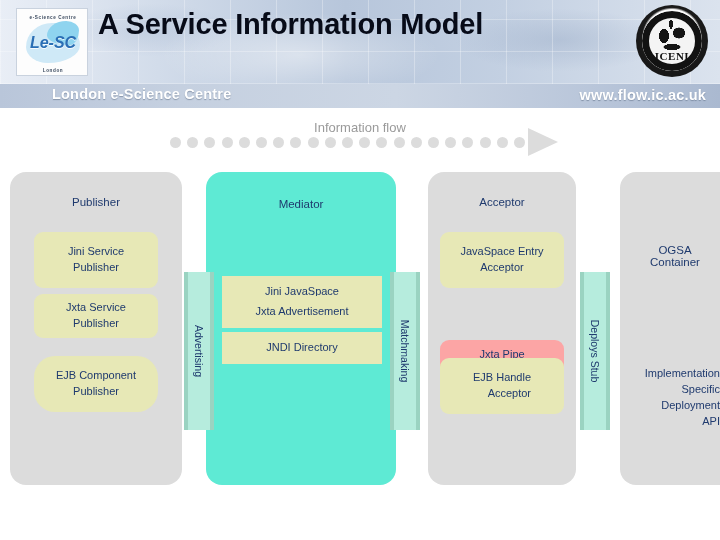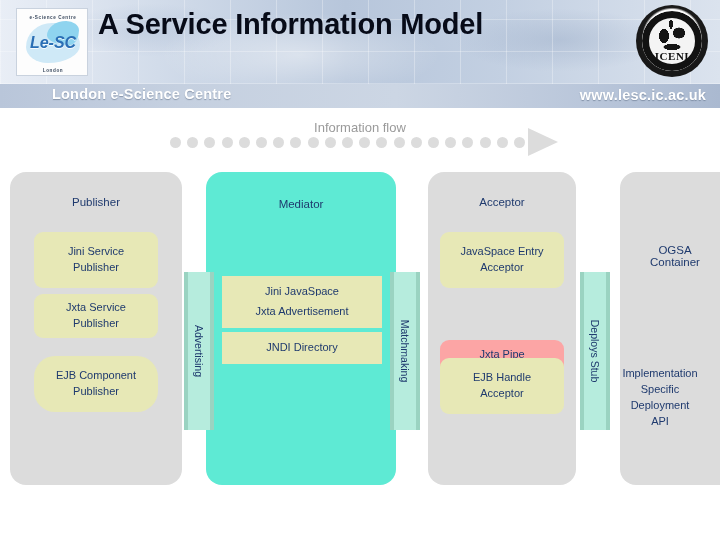--- a/index.html
+++ b/index.html
@@ -261,21 +261,21 @@
     display: flex;
     align-items: center;
     justify-content: center;
     z-index: 2;
   }
   .node.rounded { border-radius: 9px; }
   .node.flat { border-radius: 0; }
 
   .plain-text {
     position: absolute;
-    text-align: center;
+    text-align: right;
     font-size: 11px;
     line-height: 1.45;
     color: #1f3a6e;
     z-index: 2;
   }
 </style>
 </head>
 <body>
 
 <div id="page">
@@ -299,21 +299,21 @@
       <div class="iceni-inner">
         <div class="iceni-ring"></div>
         <div class="iceni-fig"></div>
         <div class="iceni-word">ICENI</div>
       </div>
     </div>
   </div>
 
   <div class="brandbar">
     <div class="brandbar-left">London e-Science Centre</div>
-    <div class="brandbar-right">www.lesc.ic.ac.uk</div>
+    <div class="brandbar-right">www.flow.ic.ac.uk</div>
   </div>
 
   <div class="flow-label">Information flow</div>
   <div class="flow-dots" id="flow-dots">
       <div class="flow-dot" style="left: 0px; background: rgb(220, 220, 220);"></div>
       <div class="flow-dot" style="left: 17.2px; background: rgb(220, 220, 220);"></div>
       <div class="flow-dot" style="left: 34.4px; background: rgb(220, 220, 220);"></div>
       <div class="flow-dot" style="left: 51.6px; background: rgb(220, 220, 220);"></div>
       <div class="flow-dot" style="left: 68.8px; background: rgb(220, 220, 220);"></div>
       <div class="flow-dot" style="left: 86px; background: rgb(220, 220, 220);"></div>
@@ -362,21 +362,21 @@
       </div>
       <div class="column" style="left: 428px; width: 148px; background: rgb(220, 220, 220);">
         <div class="col-title" style="top: 24px; color: rgb(31, 58, 110);">Acceptor</div>
       </div>
       <div class="node rounded" style="left: 440px; top: 72px; width: 124px; height: 56px; background: rgb(231, 232, 182); color: rgb(31, 58, 110);">
         <div>JavaSpace Entry<br>Acceptor</div>
       </div>
       <div class="node rounded" style="left: 440px; top: 132px; width: 124px; height: 62px; background: #fca5a5; color: rgb(31, 58, 110); margin-top: 48px;">
         <div>Jxta Pipe<br>Advertisement<br>Acceptor</div>
       </div>
-      <div class="node rounded" style="left: 440px; top: 198px; width: 124px; height: 56px; background: rgb(231, 232, 182); color: rgb(31, 58, 110);">
+      <div class="node rounded" style="left: 440px; top: 198px; width: 124px; height: 56px; background: rgb(231, 232, 182); color: rgb(31, 58, 110); text-align: right;">
         <div>EJB Handle<br>Acceptor</div>
       </div>
       <div class="column clipped-right" style="left: 620px; width: 110px; background: rgb(220, 220, 220);">
         <div class="col-title" style="top: 72px; color: rgb(31, 58, 110);">OGSA<br>Container</div>
       </div>
       <div class="plain-text" style="left: 600px; top: 206px; width: 120px; color: rgb(31, 58, 110);">Implementation<br>Specific<br>Deployment<br>API</div>
       <div class="vband" style="left: 184px; top: 112px; height: 158px; background: rgb(182, 236, 221); border-left-color: rgb(154, 211, 193); border-right-color: rgb(154, 211, 193);">
         <div class="vband-label" style="color: rgb(31, 58, 110);">Advertising</div>
       </div>
       <div class="vband" style="left: 390px; top: 112px; height: 158px; background: rgb(182, 236, 221); border-left-color: rgb(154, 211, 193); border-right-color: rgb(154, 211, 193);">

